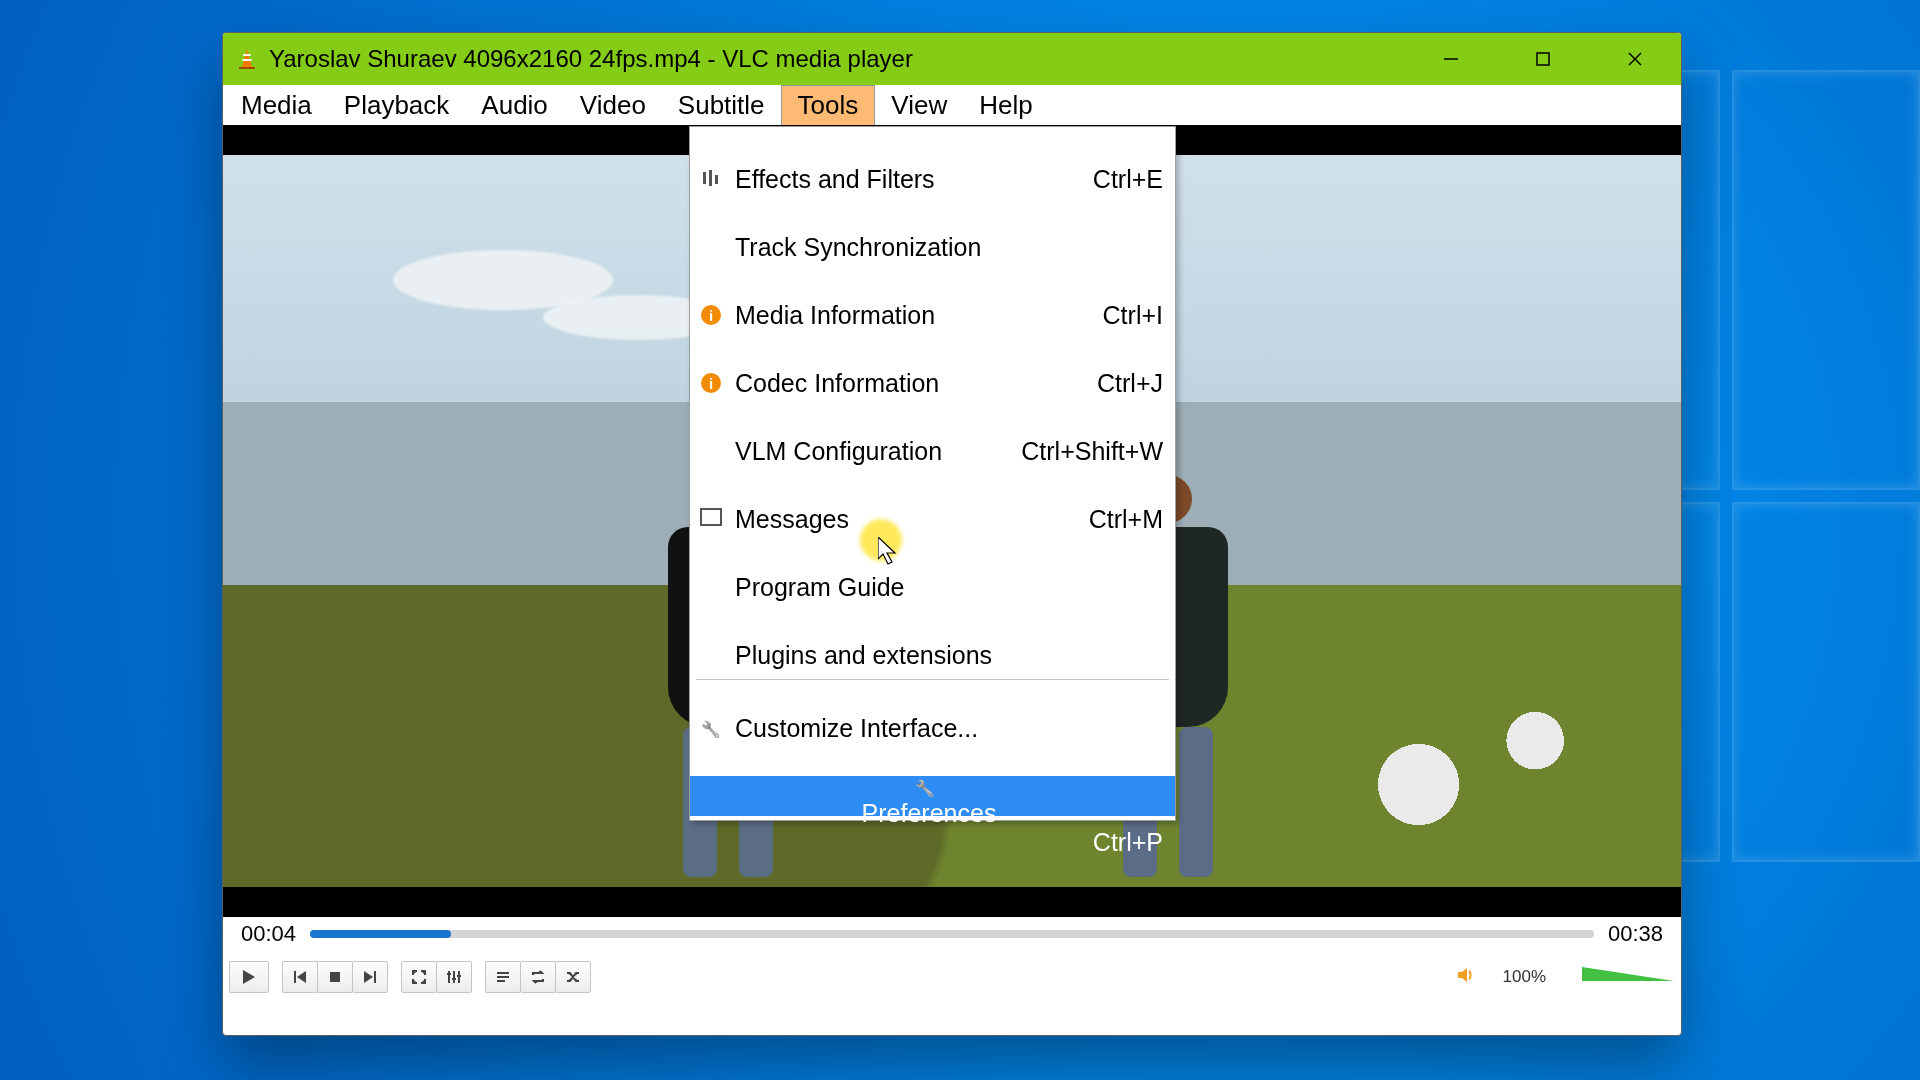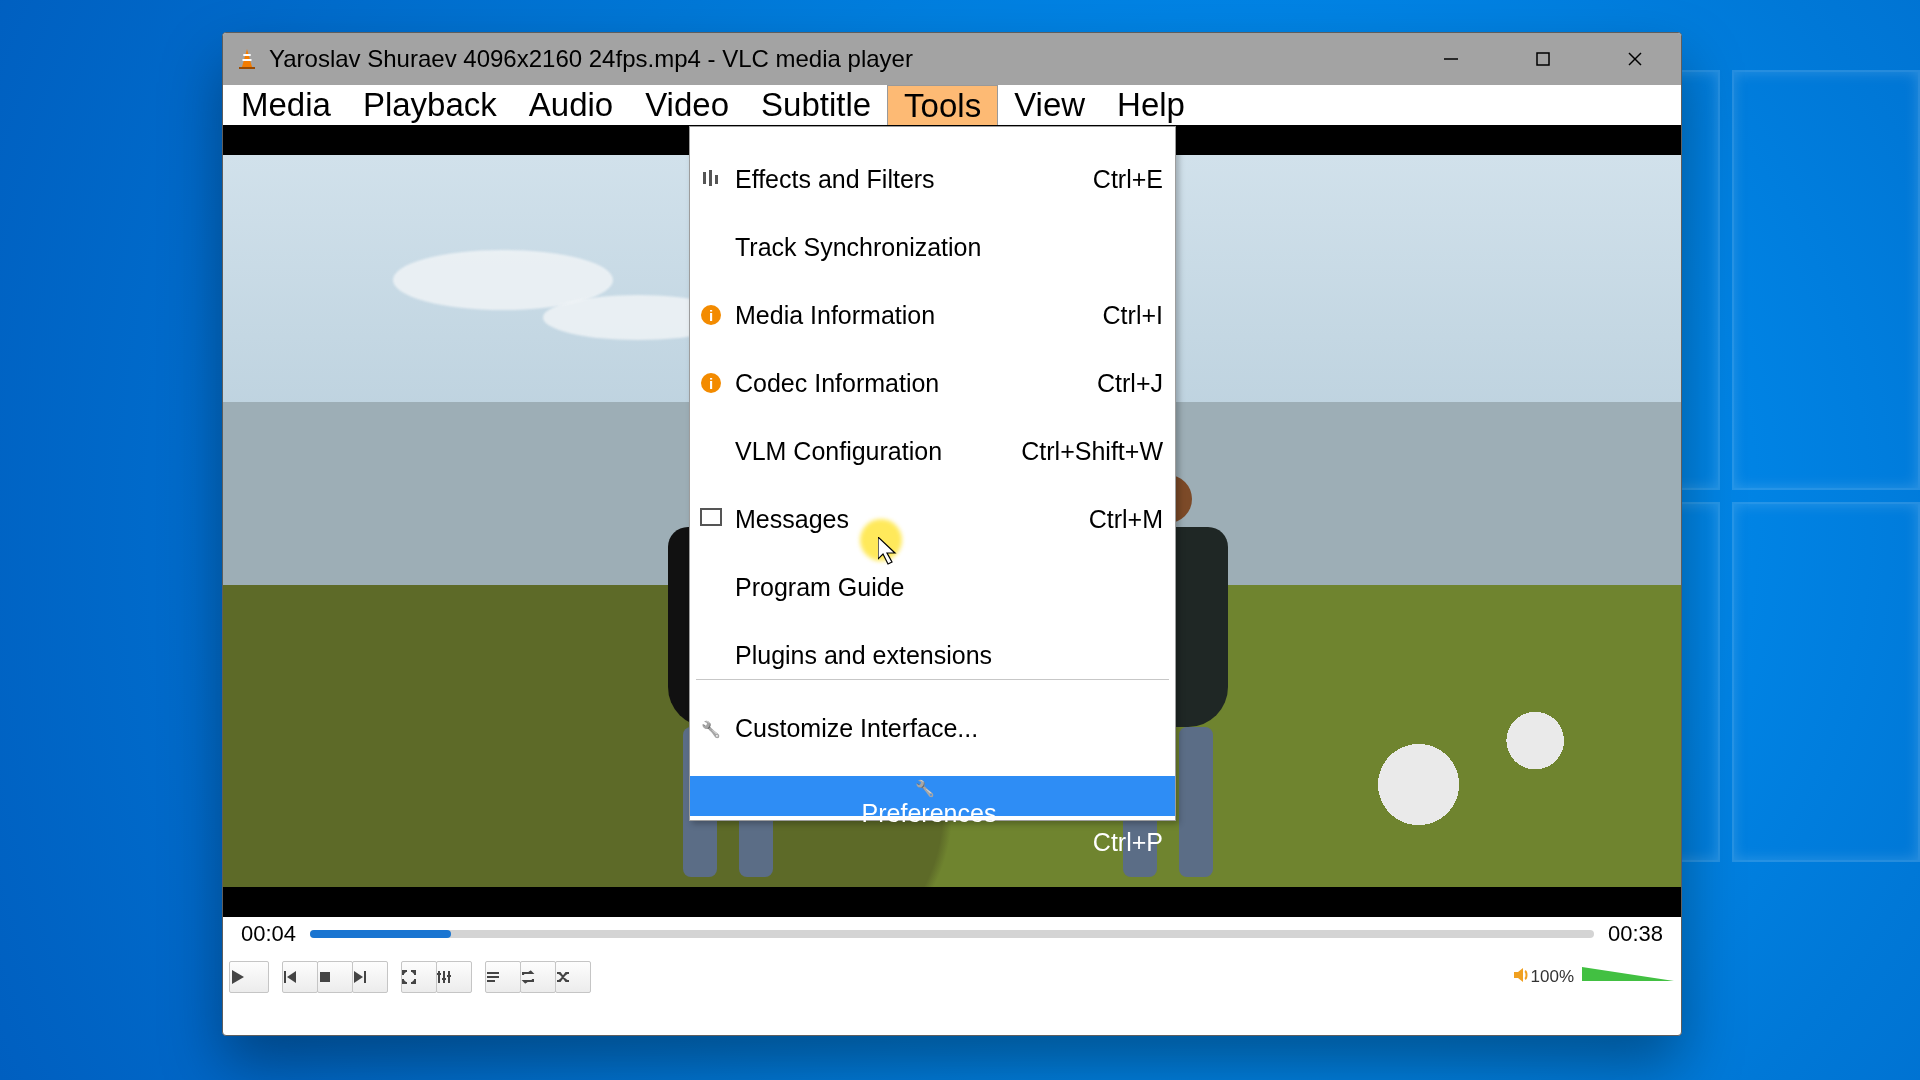--- a/index.html
+++ b/index.html
@@ -45,21 +45,21 @@
     box-shadow: 0 30px 60px rgba(0,0,0,.35);
     overflow: hidden;
   }
 
   
   .titlebar {
     display: flex;
     align-items: center;
     height: 52px;
     padding-left: 6px;
-    background: #a3a3a3;
+    background: #84cc16;
   }
   .cone {
     width: 24px;
     height: 24px;
     margin: 0 10px 0 6px;
     position: relative;
     display: inline-block;
   }
   .cone svg { display:block; }
   .title-text {
@@ -79,21 +79,21 @@
     color: #000;
   }
   .winbtn svg { stroke:#000; stroke-width:1.5; fill:none; }
 
   
   .menubar {
     display: flex;
     align-items: stretch;
     height: 40px;
     padding-left: 2px;
-    font-size: 33px;
+    font-size: 26px;
     background:#fff;
   }
   .menubar .m {
     padding: 4px 16px;
     display:flex;
     align-items:center;
   }
   .menubar .m.open {
     background:#fdba74;
     border:1px solid #999;
@@ -240,25 +240,26 @@
   .controls {
     display:flex;
     align-items:center;
     gap:0;
     height:44px;
     padding:4px 8px 8px 6px;
     background:#fff;
   }
   .controls .btn, .controls .rbtn, .controls .vol {
     height:30px;
-    display:flex; align-items:center; justify-content:flex-start;
+    display:flex; align-items:center; justify-content:center;
     border:1px solid #c5c5c5;
     background:linear-gradient(#fdfdfd,#ececec);
     border-radius:2px;
     margin-right:-1px;
+    gap:28px;
   }
   .controls .btn  { width:34px; }
   .controls .play { width:38px; }
   .controls .gap  { width:14px; border:none; background:none; margin:0;}
   .controls svg { fill:#444; }
   .controls .vol {
     margin-left:auto; border:none; background:none; display:flex; align-items:center;
   }
   .vol-track {
     width:92px; height:16px; position:relative; margin-left:6px;

